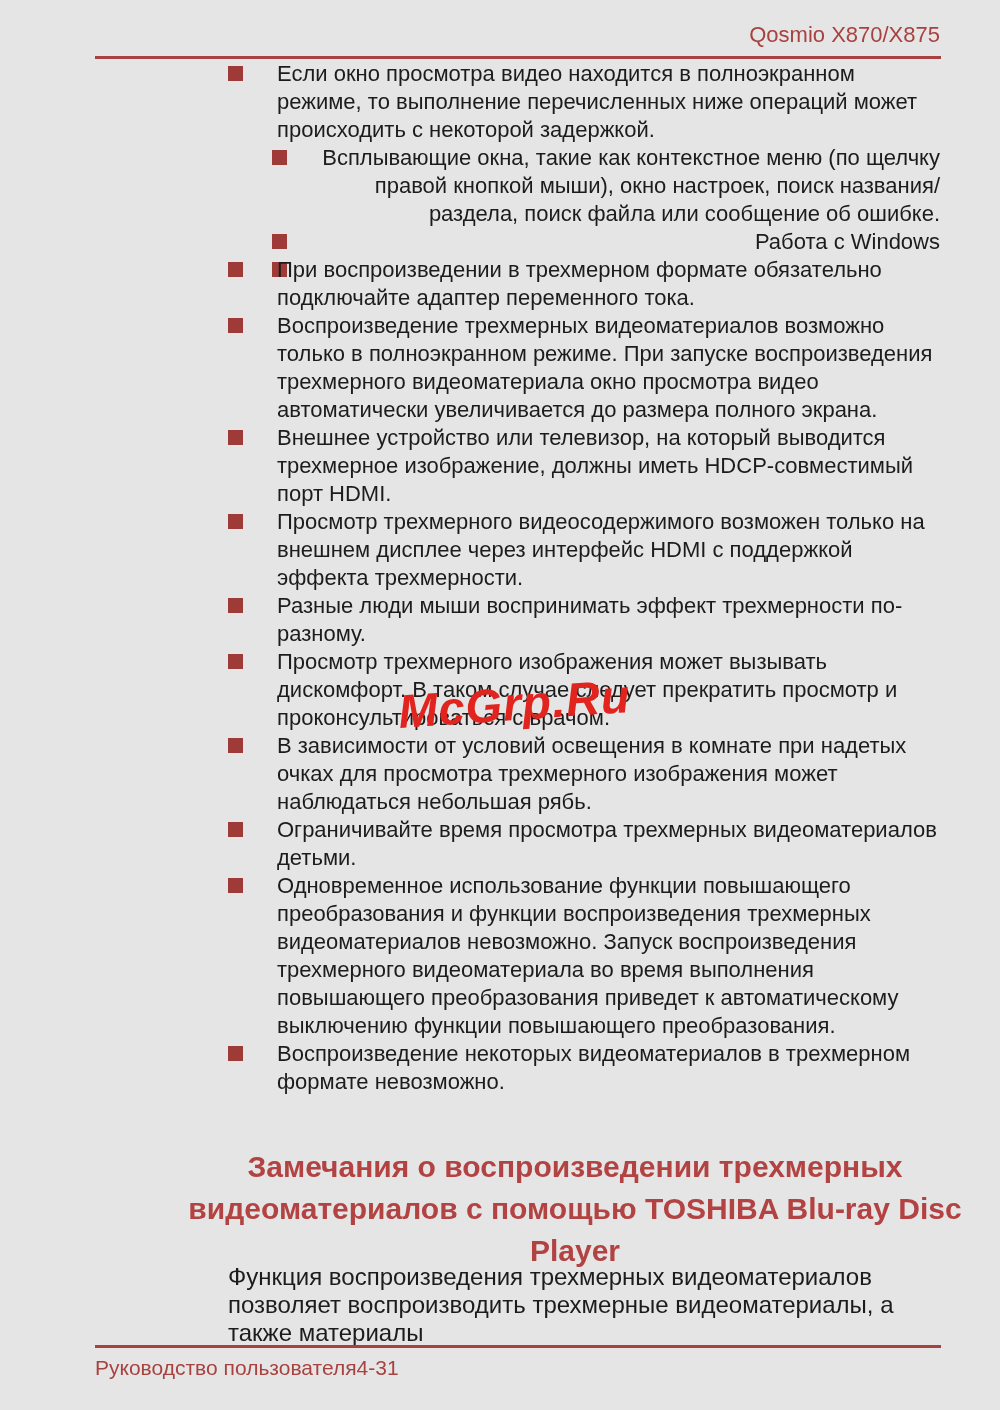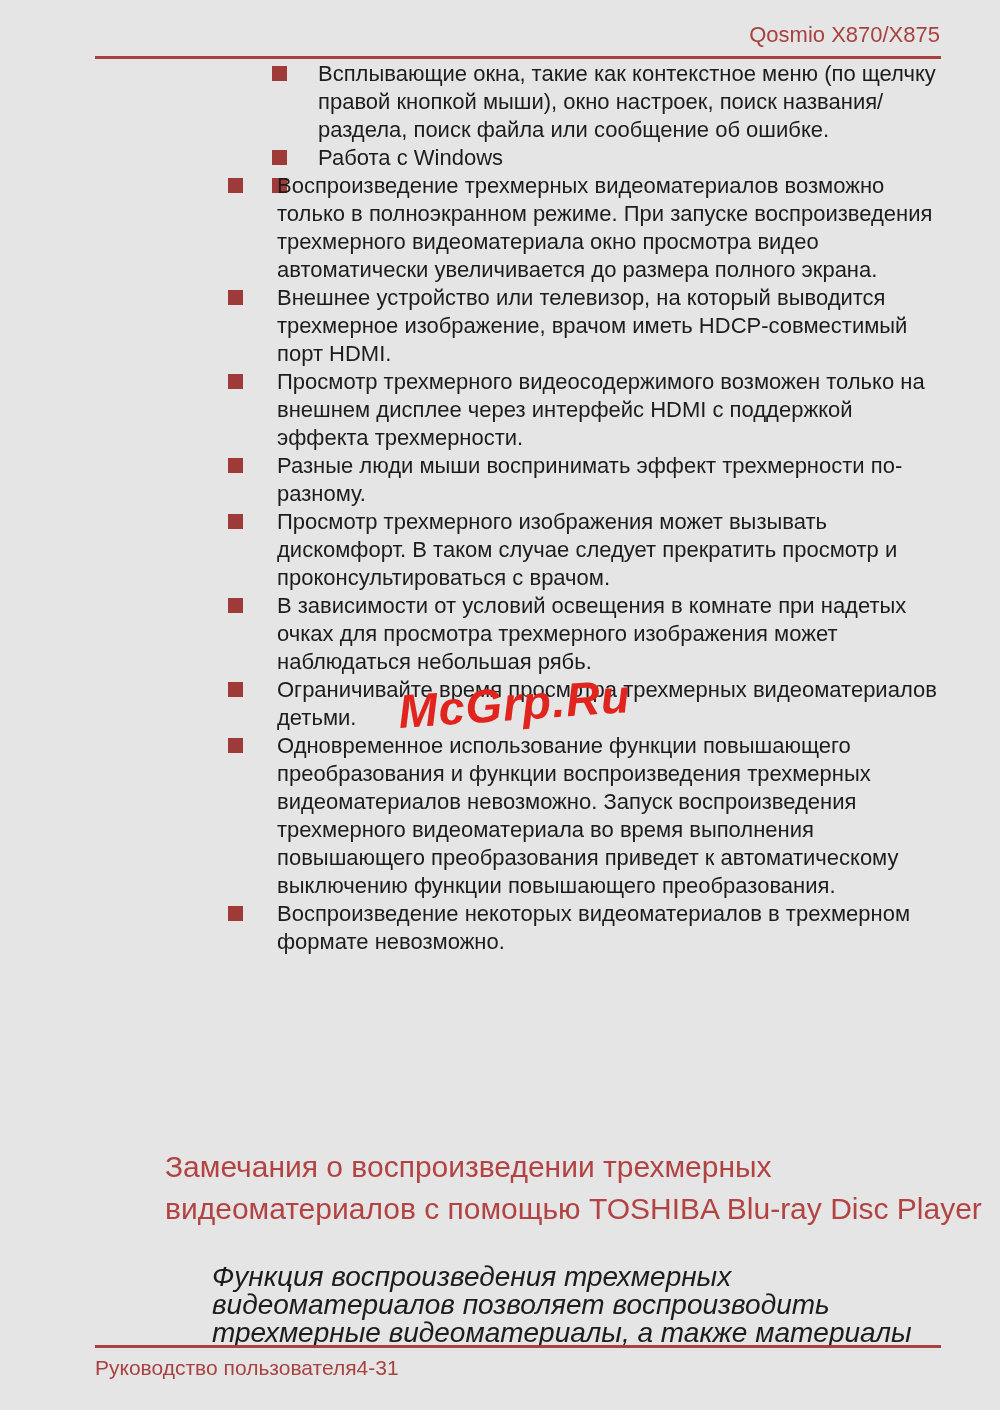--- a/index.html
+++ b/index.html
@@ -47,40 +47,40 @@
   .li { position: relative; }
   .li .sq {
     position: absolute;
     top: 6px;
     width: 15px;
     height: 15px;
     background: var(--bullet);
   }
   .li.lvl1 { padding-left: 49px; }
   .li.lvl1 .sq { left: 0; }
-  .li.lvl2 { padding-left: 90px; }
+  .li.lvl2 { padding-left: 90px; text-align: right; }
   .li.lvl2 .sq { left: 44px; }
   .section-heading {
     position: absolute;
     top: 1146px;
     left: 165px;
     width: 820px;
     font-size: 30px;
-    font-weight: normal;
+    font-weight: bold;
     line-height: 42px;
     color: var(--heading);
+    text-align: center;
   }
   .intro-paragraph {
     position: absolute;
     top: 1263px;
-    left: 212px;
+    left: 228px;
     width: 712px;
-    font-size: 28px;
+    font-size: 24px;
     line-height: 28px;
-    font-style: italic;
   }
   .footer-row {
     position: absolute;
     top: 1356px;
     left: 95px;
     width: 846px;
     display: flex;
     font-size: 21px;
     color: var(--accent);
   }
@@ -100,38 +100,46 @@
 </head>
 <body>
 
 <div class="page">
 
   <div class="header-title">Qosmio X870/X875</div>
 
   <div class="rule rule-top"></div>
 
   <div class="body-area">
+      <div class="li lvl1">
+    <span class="sq"></span>
+    <div>Если окно просмотра видео находится в полноэкранном режиме, то выполнение перечисленных ниже операций может происходить с некоторой задержкой.</div>
+  </div>
       <div class="li lvl2">
     <span class="sq"></span>
     <div>Всплывающие окна, такие как контекстное меню (по щелчку правой кнопкой мыши), окно настроек, поиск названия/ раздела, поиск файла или сообщение об ошибке.</div>
   </div>
       <div class="li lvl2">
     <span class="sq"></span>
     <div>Работа с Windows</div>
   </div>
       <div class="li lvl2">
     <span class="sq"></span>
   </div>
       <div class="li lvl1">
     <span class="sq"></span>
+    <div>При воспроизведении в трехмерном формате обязательно подключайте адаптер переменного тока.</div>
+  </div>
+      <div class="li lvl1">
+    <span class="sq"></span>
     <div>Воспроизведение трехмерных видеоматериалов возможно только в полноэкранном режиме. При запуске воспроизведения трехмерного видеоматериала окно просмотра видео автоматически увеличивается до размера полного экрана.</div>
   </div>
       <div class="li lvl1">
     <span class="sq"></span>
-    <div>Внешнее устройство или телевизор, на который выводится трехмерное изображение, врачом иметь HDCP-совместимый порт HDMI.</div>
+    <div>Внешнее устройство или телевизор, на который выводится трехмерное изображение, должны иметь HDCP-совместимый порт HDMI.</div>
   </div>
       <div class="li lvl1">
     <span class="sq"></span>
     <div>Просмотр трехмерного видеосодержимого возможен только на внешнем дисплее через интерфейс HDMI с поддержкой эффекта трехмерности.</div>
   </div>
       <div class="li lvl1">
     <span class="sq"></span>
     <div>Разные люди мыши воспринимать эффект трехмерности по-разному.</div>
   </div>
       <div class="li lvl1">

